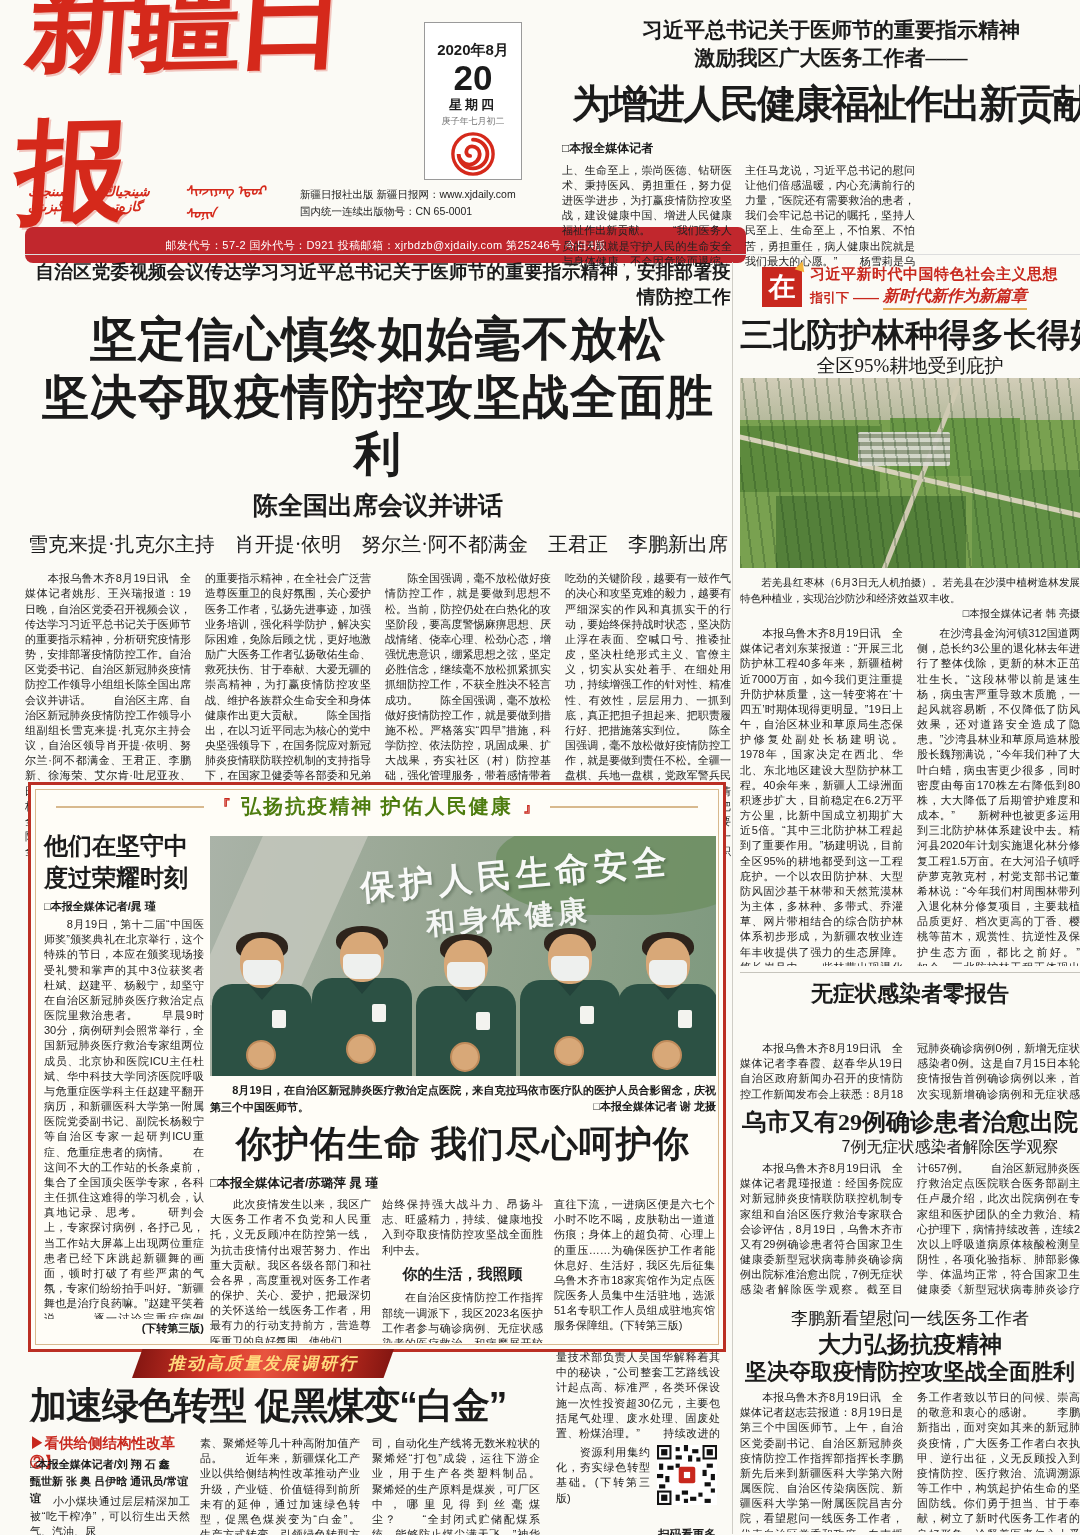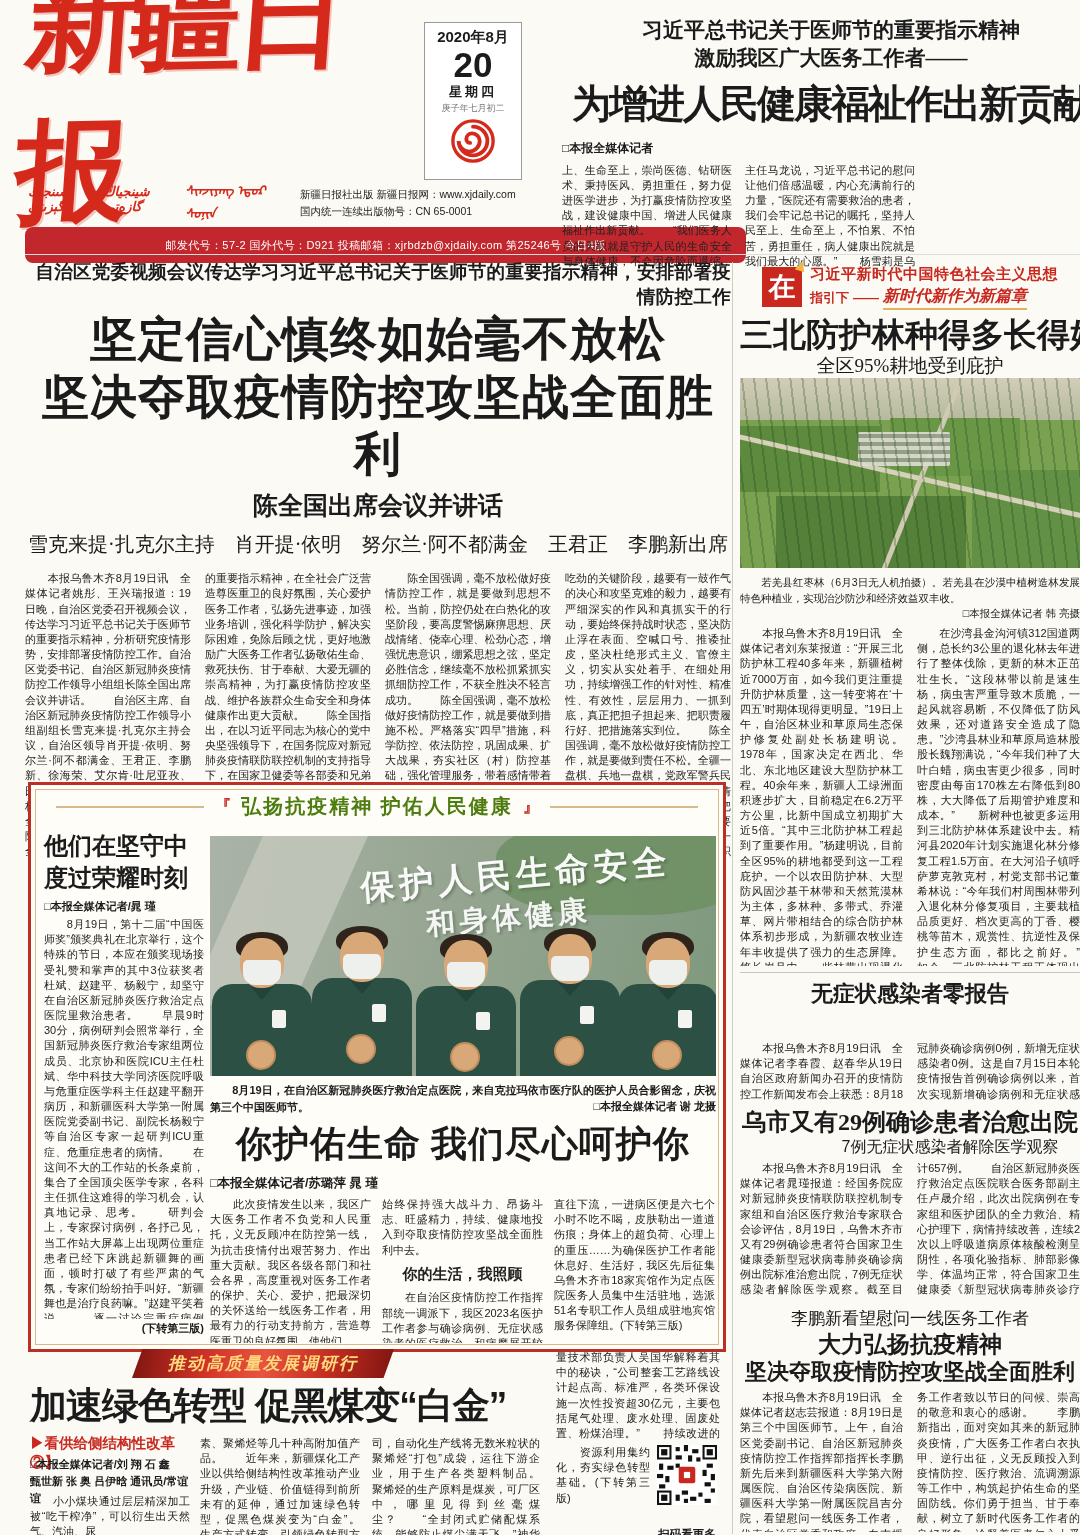--- a/index.html
+++ b/index.html
@@ -7,21 +7,21 @@
         font-family:"Liberation Sans",sans-serif;color:#1b1b1b;overflow:hidden;}
   #page *{box-sizing:border-box;}
   .abs{position:absolute;}
   .ncol{font-size:11px;line-height:1.38;text-align:justify;overflow:hidden;color:#222;}
 
   
   .mast-title{left:22px;top:4px;width:404px;height:180px;display:flex;align-items:center;justify-content:center;
     font-family:"Liberation Serif",serif;font-weight:700;font-size:112px;color:#d5291b;
     transform:skewX(-5deg) rotate(-1deg);letter-spacing:-8px;text-shadow:2px 2px 0 rgba(213,41,27,.25);}
   .date-box{left:424px;top:22px;width:98px;height:158px;border:1px solid #9a9a9a;background:#fff;
-    text-align:center;padding-top:5px;}
+    text-align:center;padding-top:18px;}
   .date-box .d1{font-size:15px;font-weight:700;}
   .date-box .d2{font-size:35px;font-weight:700;line-height:1.02;}
   .date-box .d3{font-size:13px;font-weight:700;letter-spacing:3px;}
   .date-box .d4{font-size:9px;color:#777;margin-top:1px;}
   .scripts{left:28px;top:187px;width:264px;height:24px;display:flex;justify-content:space-between;align-items:center;
     color:#d5291b;font-weight:700;font-size:13px;font-style:italic;}
   .publisher{left:300px;top:186px;width:235px;font-size:10.5px;line-height:1.6;color:#222;}
   .info-bar{left:25px;top:227px;width:721px;height:36px;background:#c1272d;color:#fff;font-size:11px;
     display:flex;align-items:center;justify-content:center;letter-spacing:.4px;border-radius:8px;}
 

